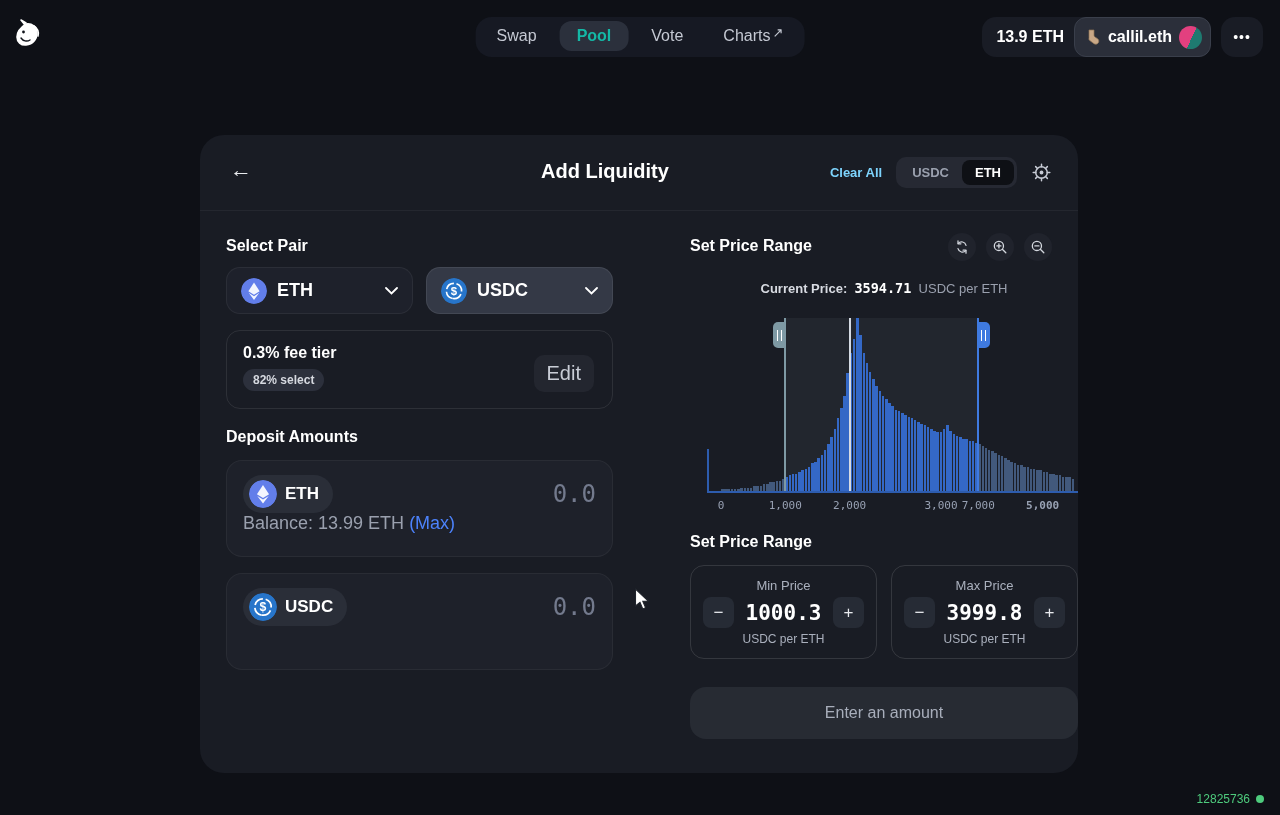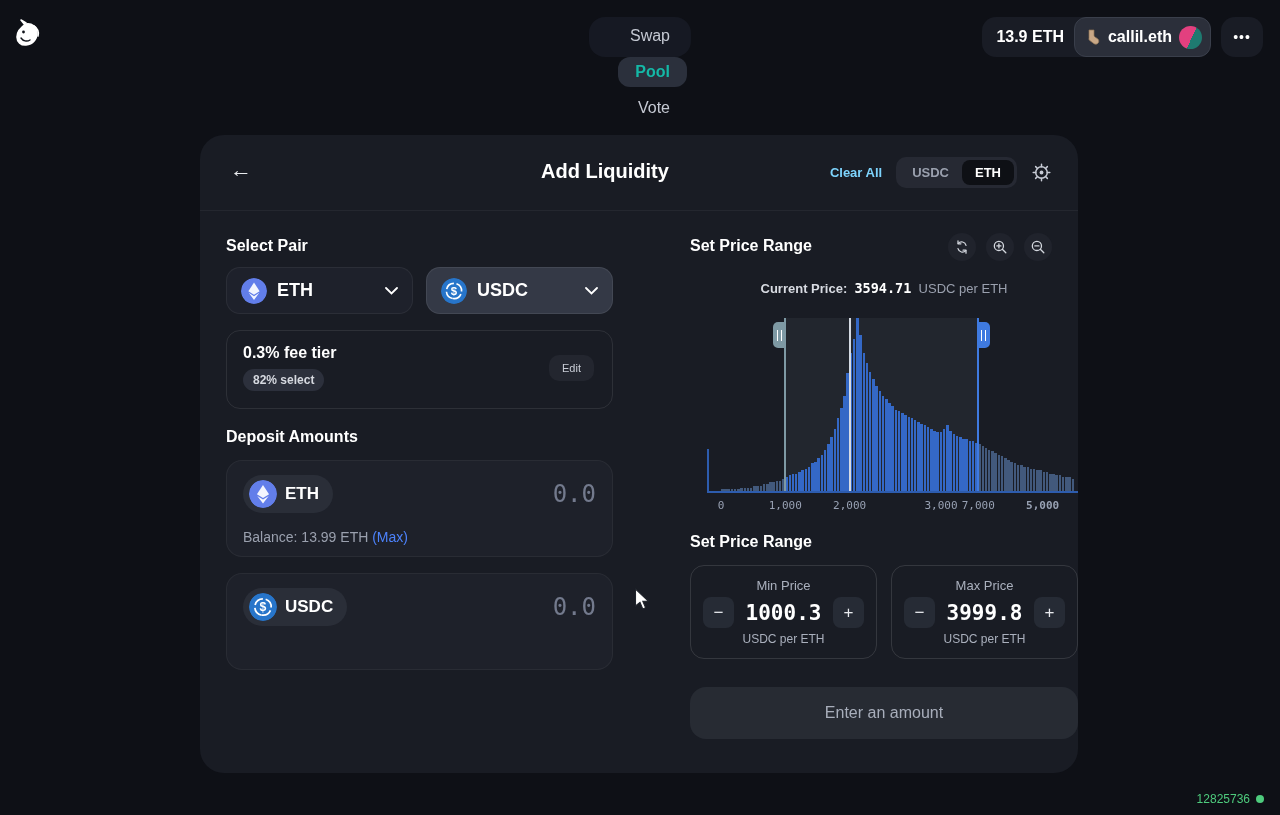--- a/index.html
+++ b/index.html
@@ -10,22 +10,22 @@
     font-family:"Liberation Sans", sans-serif;
     color:#fff;
     -webkit-font-smoothing:antialiased;
   }
   .mono { font-family:"DejaVu Sans Mono", monospace; }
 
   
   .logo { position:absolute; left:8px; top:16px; width:38px; height:38px; }
   .nav {
     position:absolute; left:50%; top:17px; transform:translateX(-50%);
-    display:flex; align-items:flex-end; gap:6px;
-    background:#161923; border-radius:16px; padding:4px; height:40px;flex-direction:column;
+    display:flex; align-items:flex-start; gap:6px;
+    background:#161923; border-radius:16px; padding:4px; height:40px;
   }
   .nav-item {
     padding:6px 17px; border-radius:12px; font-size:16px; color:#c5c9d3;
     display:flex; align-items:center; gap:2px; cursor:pointer; white-space:nowrap;
   }
   .nav-item.active { background:#2b303c; color:#14b8a6; font-weight:700; }
   .nav-item .ext { font-size:13px; position:relative; top:-4px; }
 
   .top-right { position:absolute; right:17px; top:17px; display:flex; gap:10px; align-items:center; }
   .wallet-pill {
@@ -72,33 +72,33 @@
   .coin { width:26px; height:26px; border-radius:50%; flex:0 0 auto; display:flex; }
 
   .fee-box {
     position:absolute; left:26px; top:195px; width:387px; height:79px;
     border:1px solid rgba(255,255,255,0.09); border-radius:14px; padding:13px 16px;
   }
   .fee-title { font-size:16px; font-weight:700; }
   .fee-badge { display:inline-block; margin-top:7px; background:#2c303c; color:#d6d9e0;
     font-size:12px; font-weight:600; padding:4px 10px; border-radius:999px; }
   .edit-btn { position:absolute; right:18px; top:24px; background:#23262f; color:#c9cdd6;
-    font-size:11px; padding:7px 13px; border-radius:10px; cursor:pointer; }
+    font-size:20px; padding:7px 13px; border-radius:10px; cursor:pointer; }
 
   .sec2 { position:absolute; left:26px; top:293px; }
   .dep-box {
     position:absolute; left:26px; width:387px; height:97px;
     background:#1e212a; border:1px solid rgba(255,255,255,0.05); border-radius:16px; padding:14px 16px;
   }
   .dep-top { display:flex; align-items:center; justify-content:space-between; }
   .tok-pill { display:flex; align-items:center; gap:8px; background:#2a2e38; border-radius:999px;
     padding:5px 14px 5px 6px; cursor:pointer; }
   .tok-pill .sym { font-size:17px; font-weight:600; }
   .amt { font-size:24px; color:#737a8d; text-align:right; }
-  .bal { margin-top:16px; font-size:14px; color:#9aa0ae; }
+  .bal { margin-top:0; font-size:18px; color:#9aa0ae; }
   .bal .max { color:#4c82fb; cursor:pointer; }
 
   
   .col-r-head { position:absolute; left:490px; top:102px; }
   .chart-tools { position:absolute; right:26px; top:98px; display:flex; gap:10px; }
   .tool-btn { width:28px; height:28px; border-radius:50%; background:#20232c;
     display:flex; align-items:center; justify-content:center; cursor:pointer; }
   .cur-price { position:absolute; left:490px; top:145px; width:388px; text-align:center; font-size:13px; color:#d8dbe2; }
   .cur-price .lbl { font-weight:600; }
   .cur-price .val { font-weight:700; font-size:13.5px; color:#fff; }

